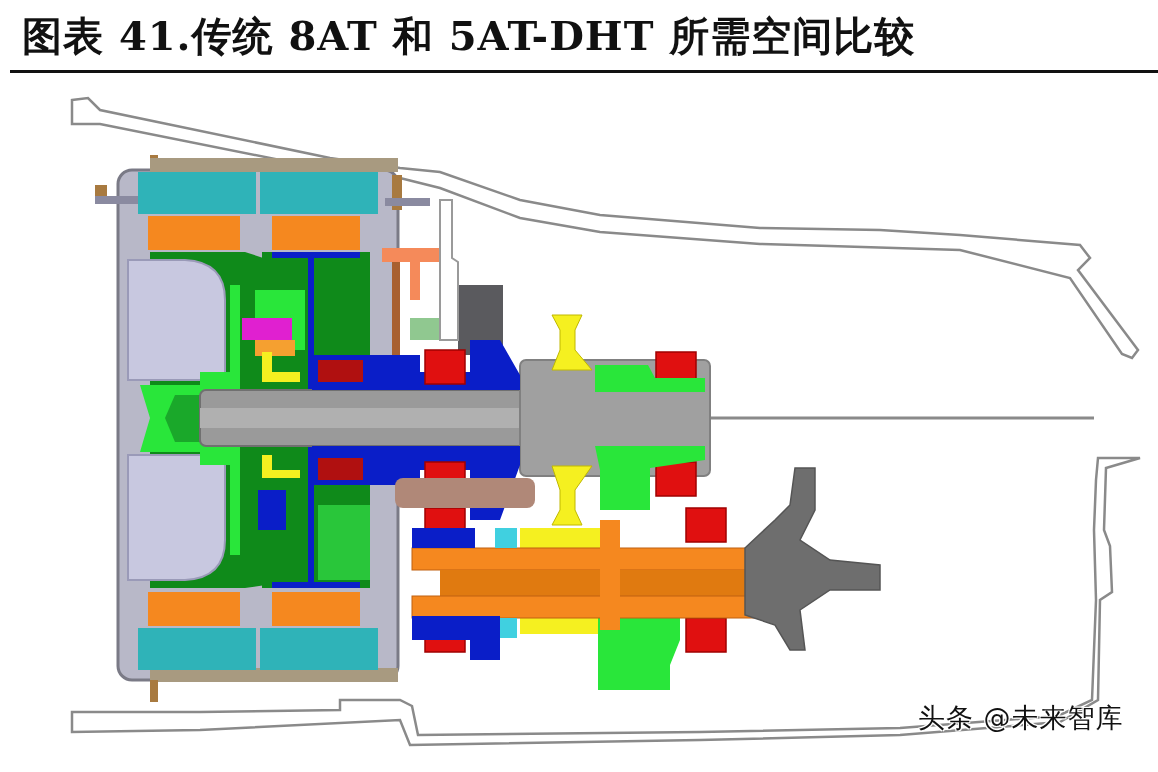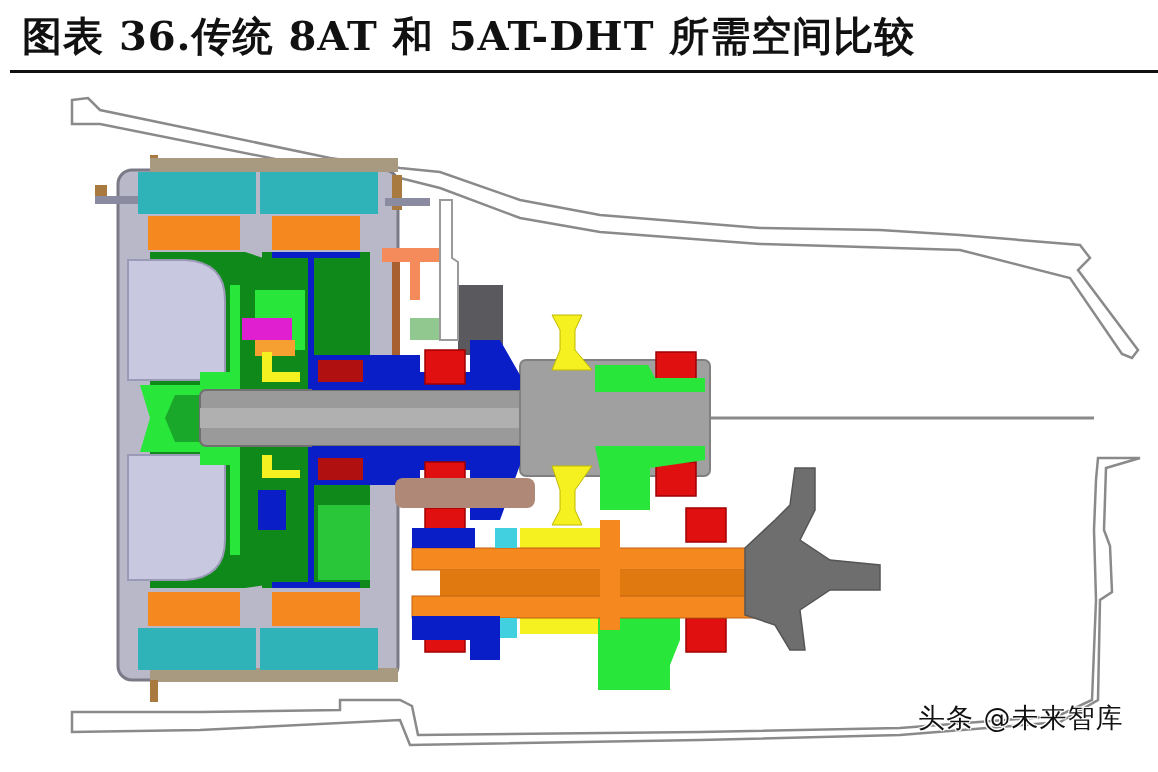--- a/index.html
+++ b/index.html
@@ -14,21 +14,21 @@
   .watermark {
     position: absolute; left: 918px; top: 700px; font-size: 27px; color: #111;
     font-family: "DejaVu Sans", sans-serif; letter-spacing: 1px;
     text-shadow: 1px 1px 0 #fff, -1px -1px 0 #fff, 1px -1px 0 #fff, -1px 1px 0 #fff;
     white-space: nowrap;
   }
 </style>
 </head>
 <body>
 
-<div class="title">图表 36.传统 8AT 和 5AT-DHT 所需空间比较</div>
+<div class="title">图表 41.传统 8AT 和 5AT-DHT 所需空间比较</div>
 <div class="title-rule"></div>
 
 <svg class="diagram" viewBox="0 76 1158 696" width="1158" height="696" xmlns="http://www.w3.org/2000/svg">
 
   <g fill="none" stroke="#8a8a8a" stroke-width="2.5">
     <path d="M72,100 L88,98 L100,110 L330,158 L400,168 L440,172 L520,200 L600,215 L760,228 L880,230 L960,235 L1080,245 L1090,258 L1078,270 L1138,350 L1132,358 L1122,354 L1070,278 L960,250 L830,246 L760,244 L600,232 L520,218 L440,188 L400,178 L330,170 L100,124 L72,124 Z"></path>
   </g>
 
   <line x1="700" y1="418" x2="1094" y2="418" stroke="#8a8a8a" stroke-width="3"></line>
 

